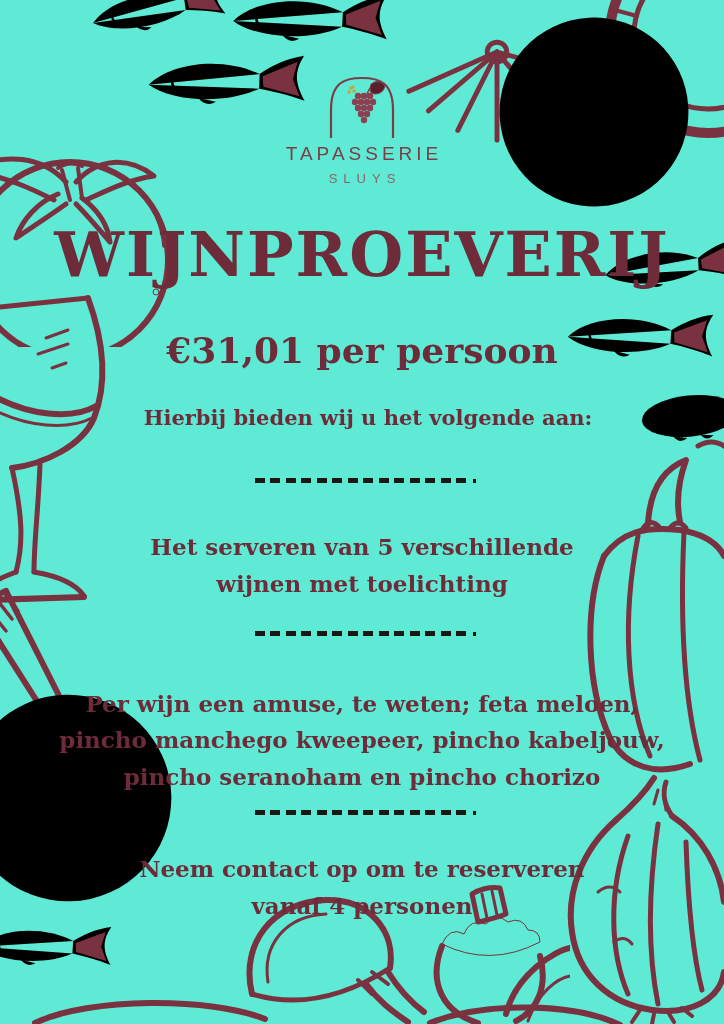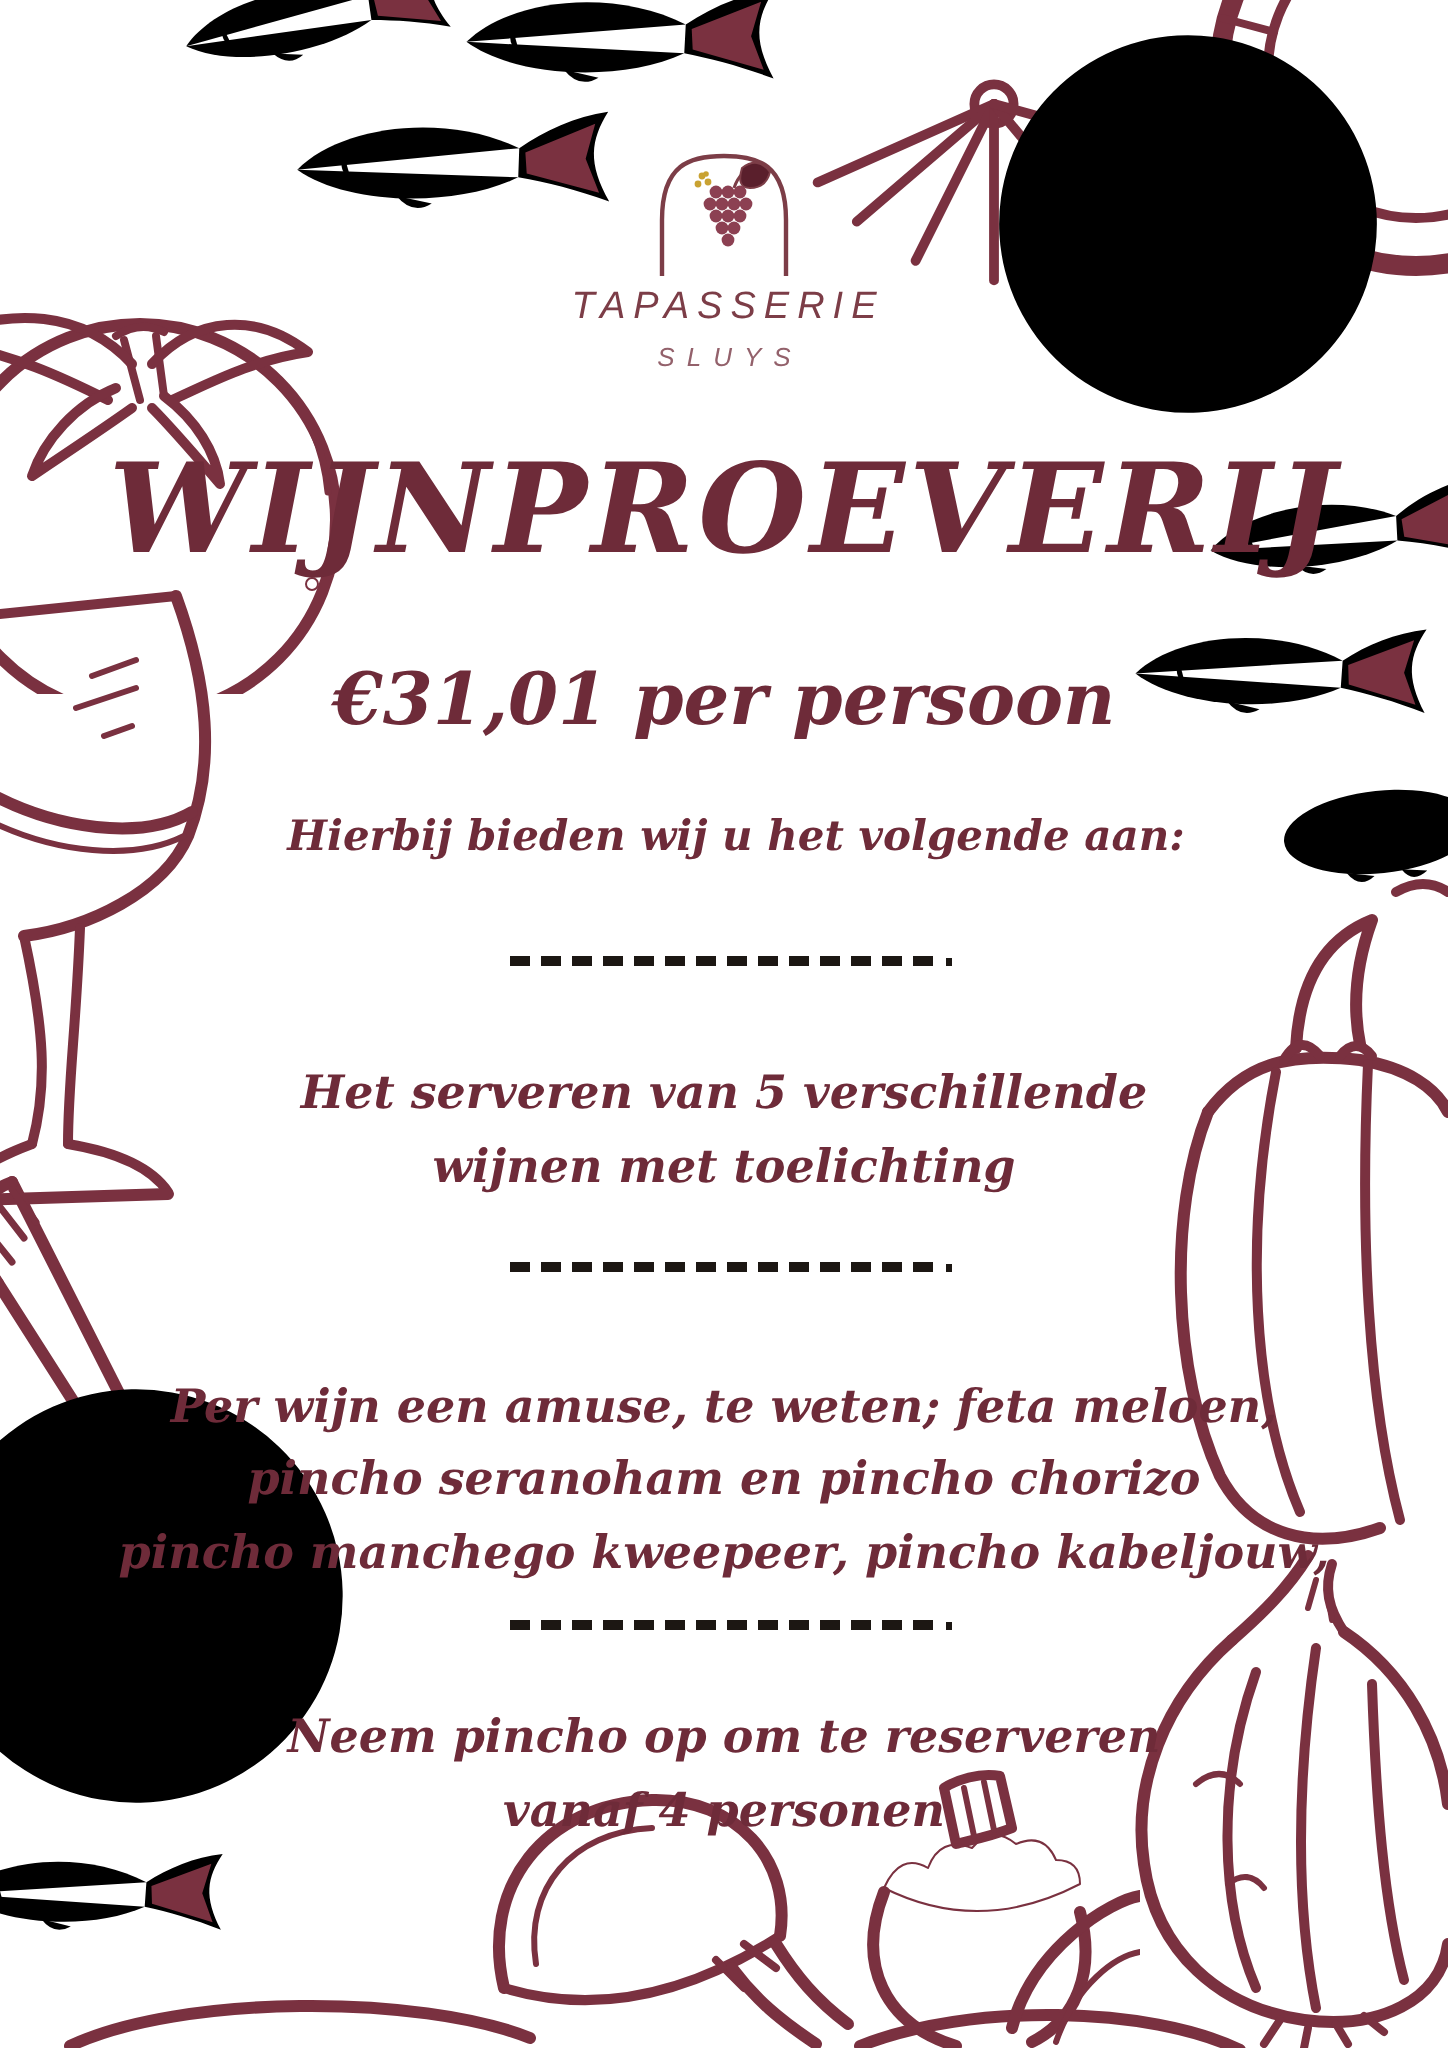--- a/index.html
+++ b/index.html
@@ -1,17 +1,17 @@
 <!DOCTYPE html>
 <html><head>
 <meta charset="utf-8">
 <style>
   html,body{margin:0;padding:0;background:#d9d2c5;}
-  .page{position:relative;width:724px;height:1024px;background:#ffffff;overflow:hidden;
-        font-family:"DejaVu Serif","Liberation Serif",serif;font-style:italic;}
+  .page{position:relative;width:724px;height:1024px;background:#5eead4;overflow:hidden;
+        font-family:"DejaVu Serif","Liberation Serif",serif;}
   .deco{position:absolute;pointer-events:none;}
   .deco path,.deco circle,.deco ellipse,.deco line{fill:none;stroke:#7a3140;stroke-linecap:round;stroke-linejoin:round;}
   .content{position:absolute;inset:0;display:flex;flex-direction:column;align-items:center;
            text-align:center;color:#6e2b39;}
   .logo{margin-top:76px;display:flex;flex-direction:column;align-items:center;}
   .logo-arch path{stroke:#7c3d47;}
   .logo-brand{font-family:"Liberation Sans","DejaVu Sans",sans-serif;font-size:19px;letter-spacing:4px;
               padding-left:4px;color:#7c3d47;margin-top:5px;font-weight:400;}
   .logo-sub{font-family:"Liberation Sans","DejaVu Sans",sans-serif;font-size:13px;letter-spacing:6px;
             padding-left:6px;color:#93616b;margin-top:6px;}
@@ -243,25 +243,25 @@
 
     <div class="offer offer1">
       <div>Het serveren van 5 verschillende</div>
       <div>wijnen met toelichting</div>
     </div>
 
     <div class="divider div2"></div>
 
     <div class="offer offer2">
       <div>Per wijn een amuse, te weten; feta meloen,</div>
+      <div>pincho manchego kweepeer, pincho kabeljouw,</div>
       <div>pincho seranoham en pincho chorizo</div>
-      <div>pincho manchego kweepeer, pincho kabeljouw,</div>
     </div>
 
     <div class="divider div3"></div>
 
     <div class="closing">
-      <div>Neem pincho op om te reserveren</div>
+      <div>Neem contact op om te reserveren</div>
       <div>vanaf 4 personen</div>
     </div>
 
   </div>
 </div>
 
 </body></html>

